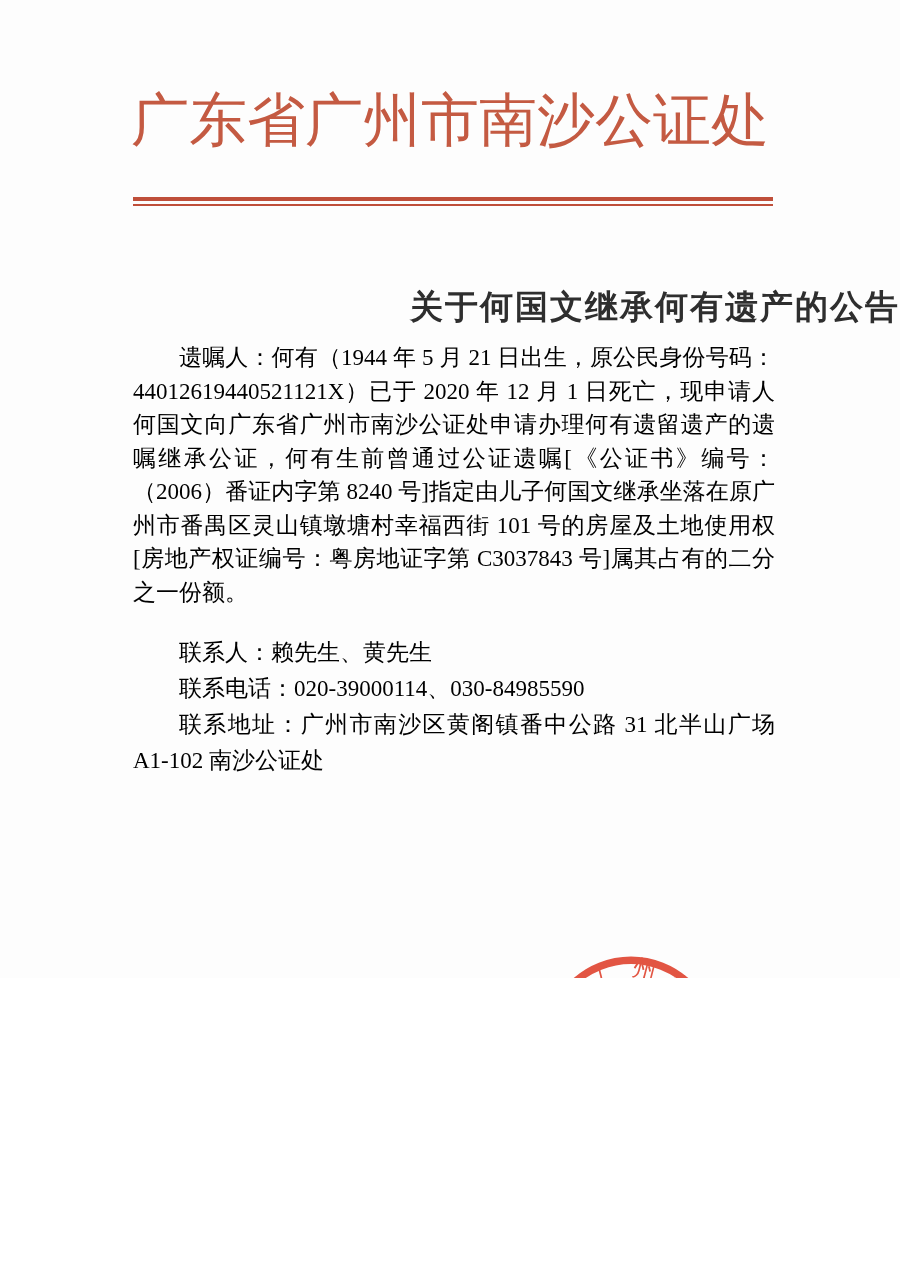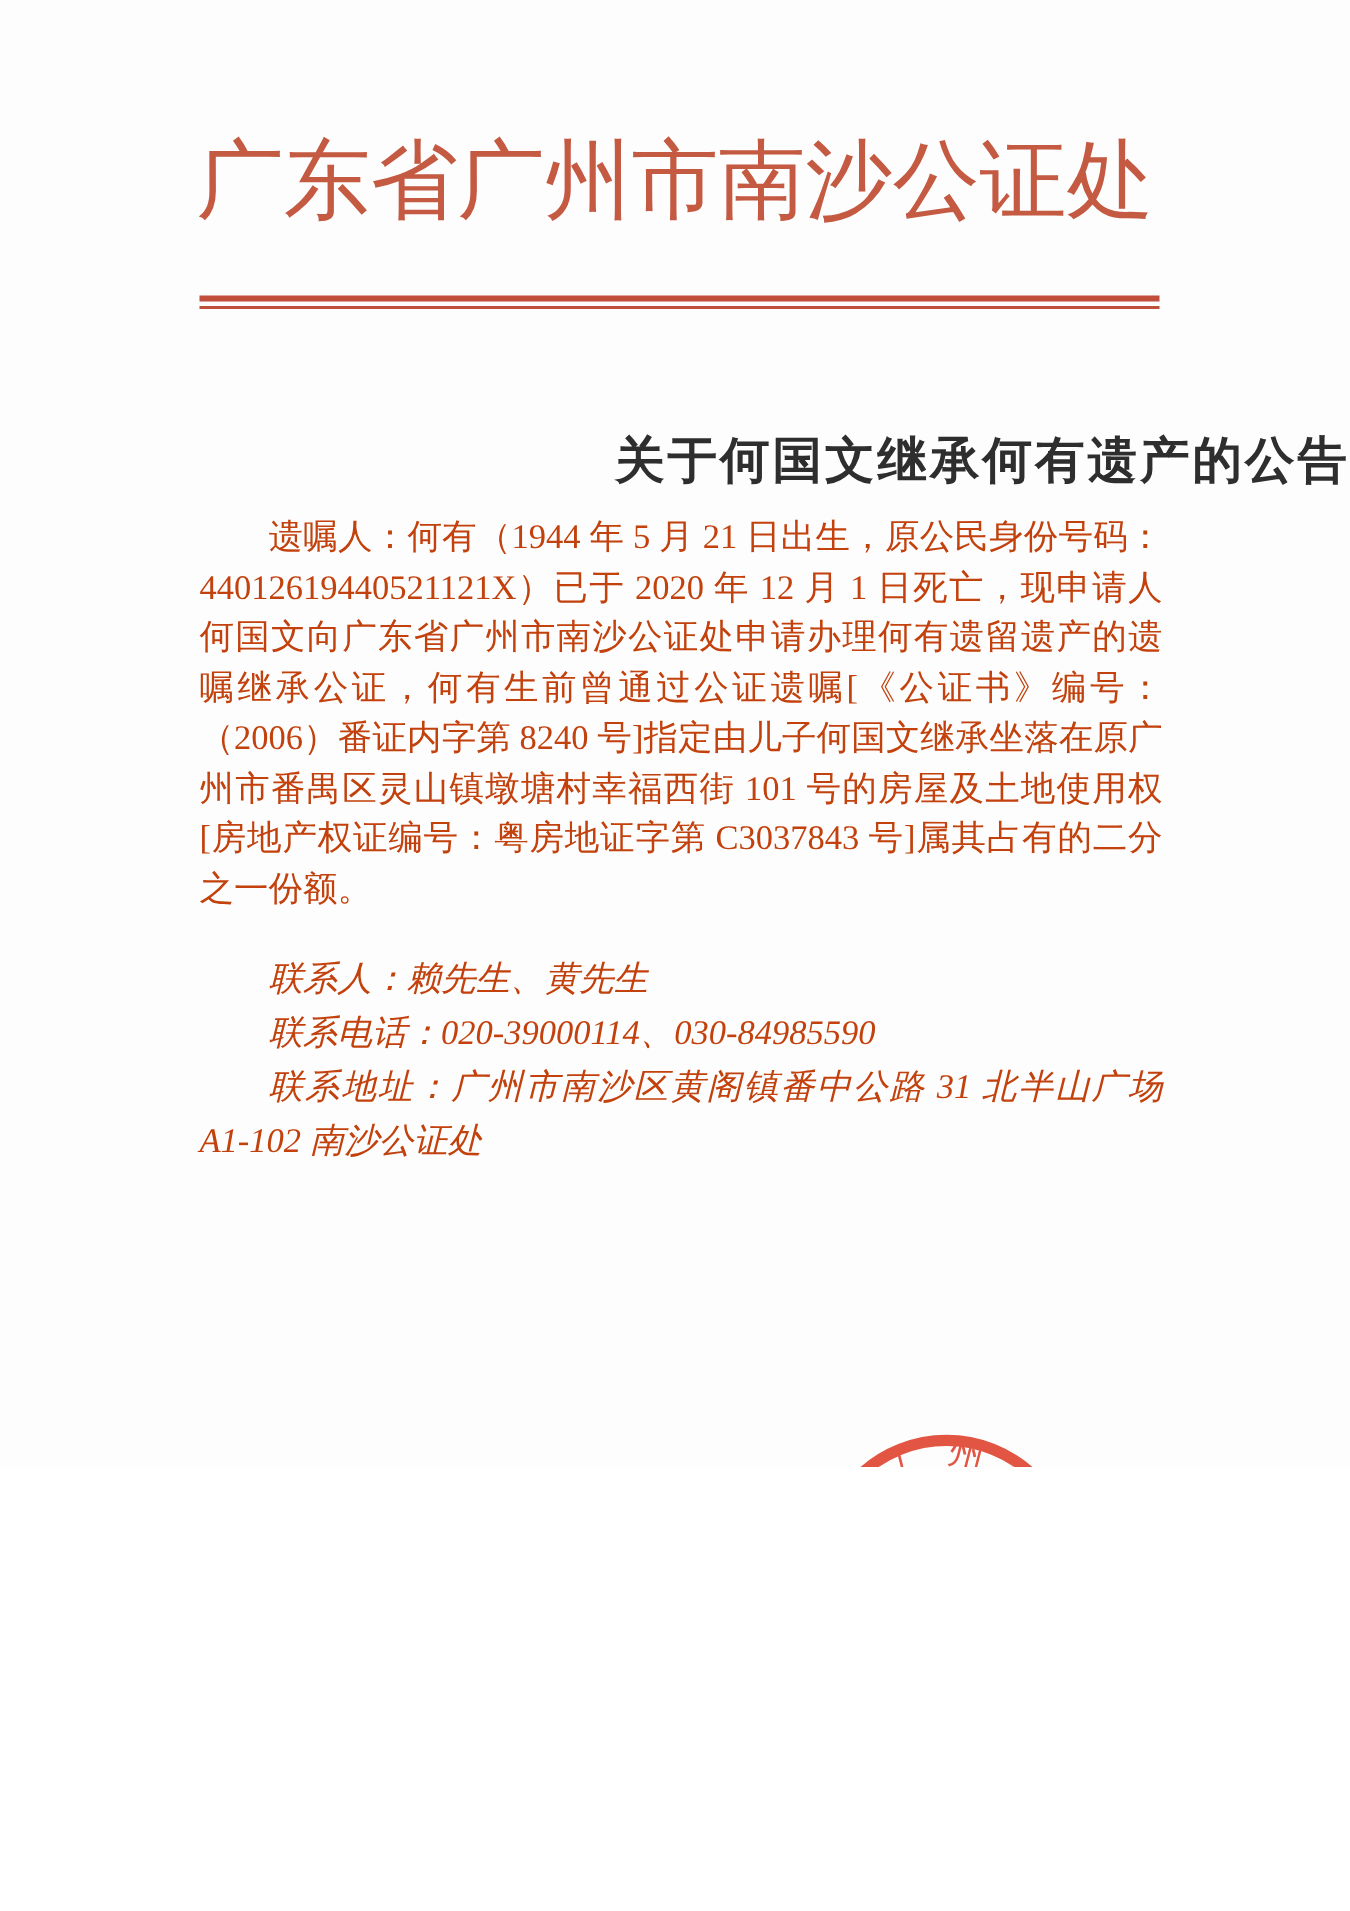--- a/index.html
+++ b/index.html
@@ -46,34 +46,33 @@
     letter-spacing: 2px;
     color: #2e2e2e;
     white-space: nowrap;
     margin-top: 36px;
   }
   .body-block {
     position: absolute;
     top: 341px;
     left: 133px;
     width: 642px;
-    color: #c2410c;
+    color: #000000;
   }
   .body-block p {
     font-size: 23px;
     line-height: 33.5px;
     text-align: justify;
     text-indent: 2em;
   }
   .contact-block {
     margin-top: 26px;
   }
   .contact-block p {
     line-height: 36px;
-    font-style: italic;
   }
   .signature {
     position: absolute;
     top: 1007px;
     left: 498px;
     width: 252px;
     text-align: center;
     font-size: 22px;
     line-height: 38px;
     color: #3a3a3a;

